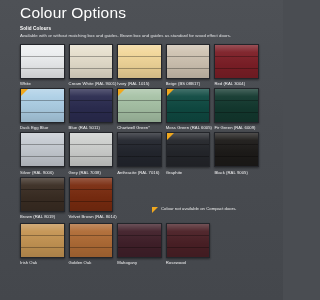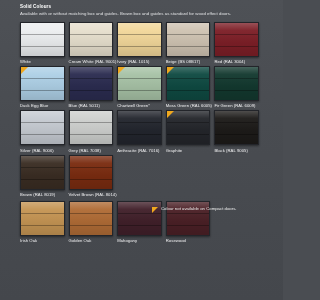--- a/index.html
+++ b/index.html
@@ -109,20 +109,21 @@
   .note .txt{
     font-size:4.3px;color:#eceded;line-height:6px;white-space:nowrap;
   }
   .woodrow{margin-top:2px;}
 </style>
 </head>
 <body>
 
 <div class="page">
 
+  <h1 class="title">Colour Options</h1>
 
   <div class="section-head">Solid Colours</div>
   <div class="section-sub">Available with or without matching box and guides. Brown box and guides as standard for wood effect doors.</div>
 
   <div class="grid" id="solid-grid">
       <div class="cell">
         <div class="swatch" style="background: rgb(236, 238, 240);">
           <div class="sheen"></div>
           <div class="lines"></div>
         </div>

